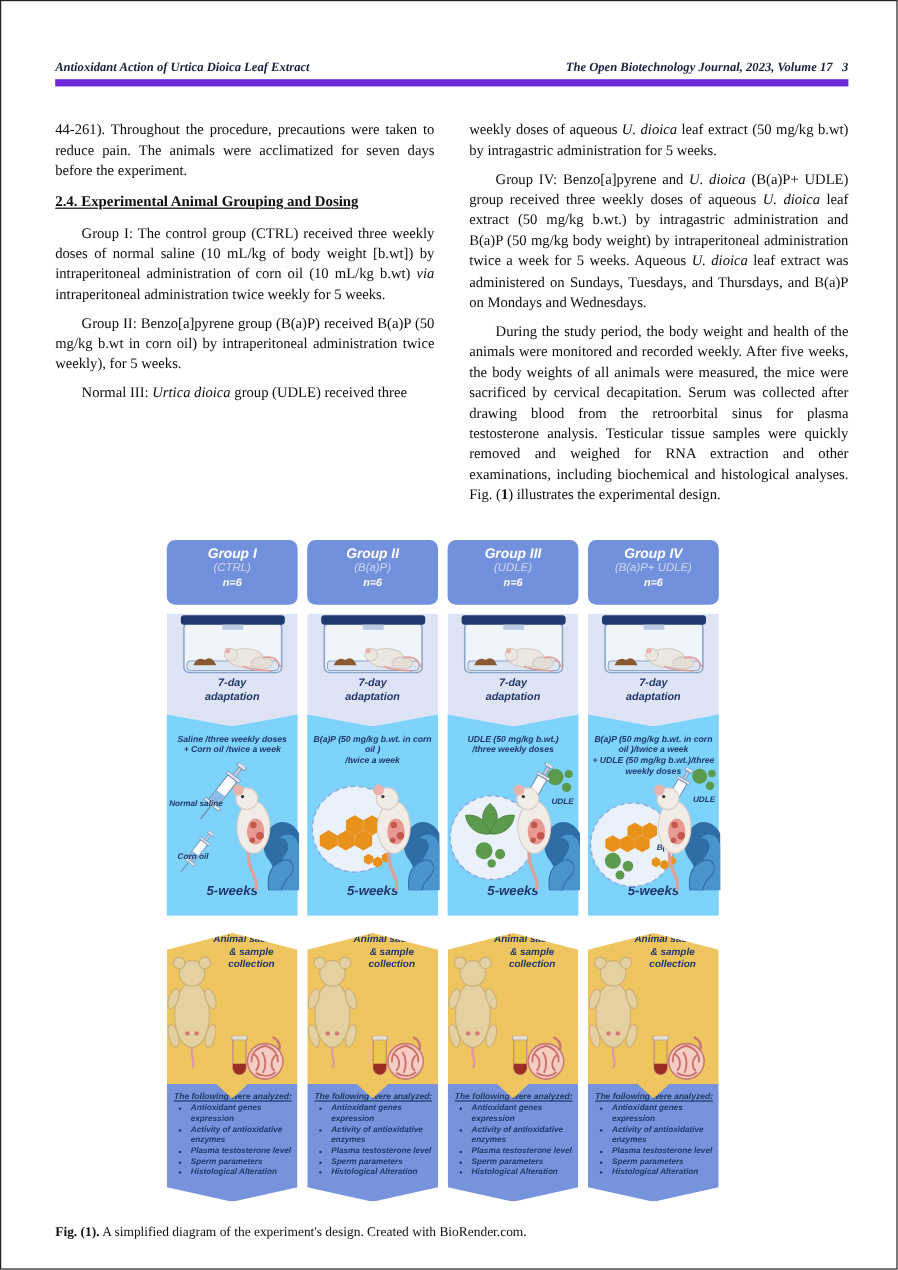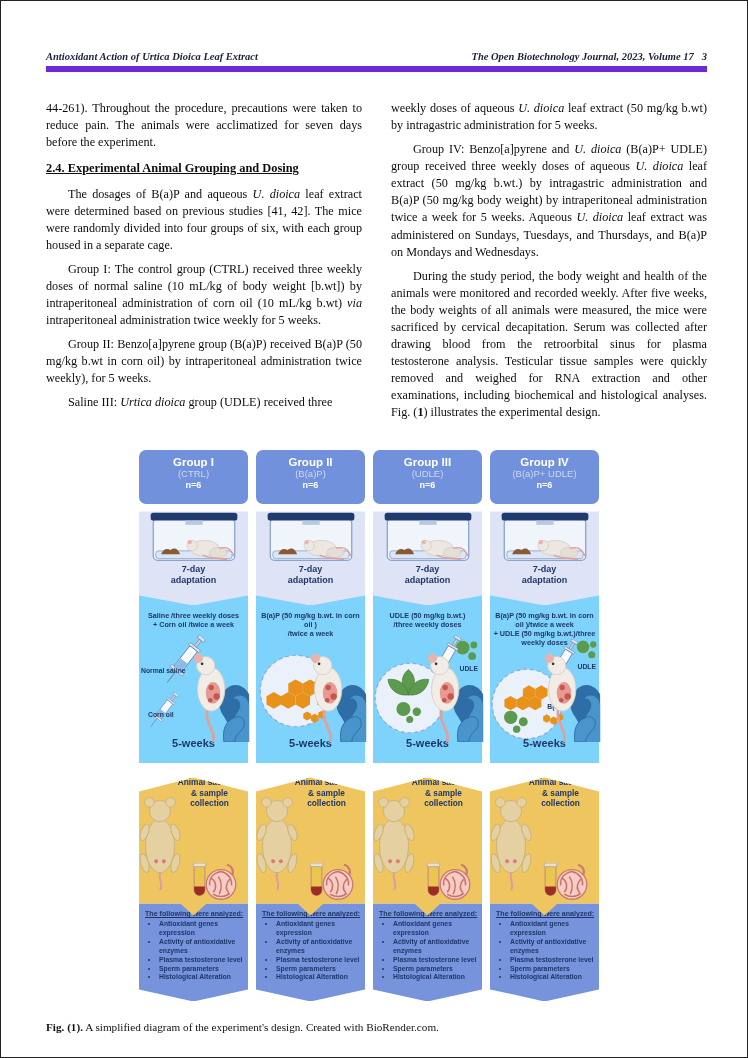--- a/index.html
+++ b/index.html
@@ -25,21 +25,21 @@
   .rh-page { margin-left:8px; font-style:italic; }
 
   
   .two-col { display:flex; gap:29px; margin-top:28px; }
   .col { width:325px; font-size:12.2px; line-height:1.4; text-align:justify; color:#0d0d0d; }
   .col p { margin-bottom:7px; }
   .col p.ind { text-indent:22px; }
   .col h2 { font-size:12.4px; margin:9px 0 8px;text-decoration:underline; }
 
   
-  .figure-wrap { margin:22px 0 0 93px; width:460px; }
+  .figure-wrap { margin:22px 0 0 93px; width:460px;font-style:italic; }
   .fig-grid { display:flex; gap:8px; }
   .fig-col { width:114px; font-family:"Liberation Sans", sans-serif; }
 
   .grp-head {
     background:#7291dc; border-radius:7px; height:54px;
     text-align:center; padding-top:6px; color:#fff;
   }
   .g1 { font-size:11.5px; font-weight:bold; }
   .g2 { font-size:9.5px; color:#cdd7f3; line-height:1.2; }
   .g3 { font-size:9px; font-weight:bold; }
@@ -238,24 +238,23 @@
     <span>Antioxidant Action of Urtica Dioica Leaf Extract</span>
     <span class="rh-right">
       <span>The Open Biotechnology Journal, 2023, Volume 17</span><span class="rh-page">3</span>
     </span>
   </header>
 
   <main class="two-col">
     <div class="col">
       <p>44-261). Throughout the procedure, precautions were taken to reduce pain. The animals were acclimatized for seven days before the experiment.</p>
       <h2>2.4. Experimental Animal Grouping and Dosing</h2>
-      <p class="ind"><span>The dosages of B(a)P and aqueous </span><span style="font-style: italic;">U. dioica</span><span> leaf extract were determined based on previous studies [41, 42]. The mice were randomly divided into four groups of six, with each group housed in a separate cage.</span></p>
       <p class="ind"><span>Group I: The control group (CTRL) received three weekly doses of normal saline (10 mL/kg of body weight [b.wt]) by intraperitoneal administration of corn oil (10 mL/kg b.wt) </span><span style="font-style: italic;">via</span><span> intraperitoneal administration twice weekly for 5 weeks.</span></p>
       <p class="ind"><span>Group II: Benzo[a]pyrene group (B(a)P) received B(a)P (50 mg/kg b.wt in corn oil) by intraperitoneal administration twice weekly), for 5 weeks.</span></p>
-      <p class="ind"><span>Saline III: </span><span style="font-style: italic;">Urtica dioica</span><span> group (UDLE) received three</span></p>
+      <p class="ind"><span>Normal III: </span><span style="font-style: italic;">Urtica dioica</span><span> group (UDLE) received three</span></p>
     </div>
     <div class="col">
       <p><span>weekly doses of aqueous </span><span style="font-style: italic;">U. dioica</span><span> leaf extract (50 mg/kg b.wt) by intragastric administration for 5 weeks.</span></p>
       <p class="ind"><span>Group IV: Benzo[a]pyrene and </span><span style="font-style: italic;">U. dioica</span><span> (B(a)P+ UDLE) group received three weekly doses of aqueous </span><span style="font-style: italic;">U. dioica</span><span> leaf extract (50 mg/kg b.wt.) by intragastric administration and B(a)P (50 mg/kg body weight) by intraperitoneal administration twice a week for 5 weeks. Aqueous </span><span style="font-style: italic;">U. dioica</span><span> leaf extract was administered on Sundays, Tuesdays, and Thursdays, and B(a)P on Mondays and Wednesdays.</span></p>
       <p class="ind"><span>During the study period, the body weight and health of the animals were monitored and recorded weekly. After five weeks, the body weights of all animals were measured, the mice were sacrificed by cervical decapitation. Serum was collected after drawing blood from the retroorbital sinus for plasma testosterone analysis. Testicular tissue samples were quickly removed and weighed for RNA extraction and other examinations, including biochemical and histological analyses. Fig. (</span><span style="font-weight: bold;">1</span><span>) illustrates the experimental design.</span></p>
     </div>
   </main>
 
   <figure class="figure-wrap">
     <div class="fig-grid">

